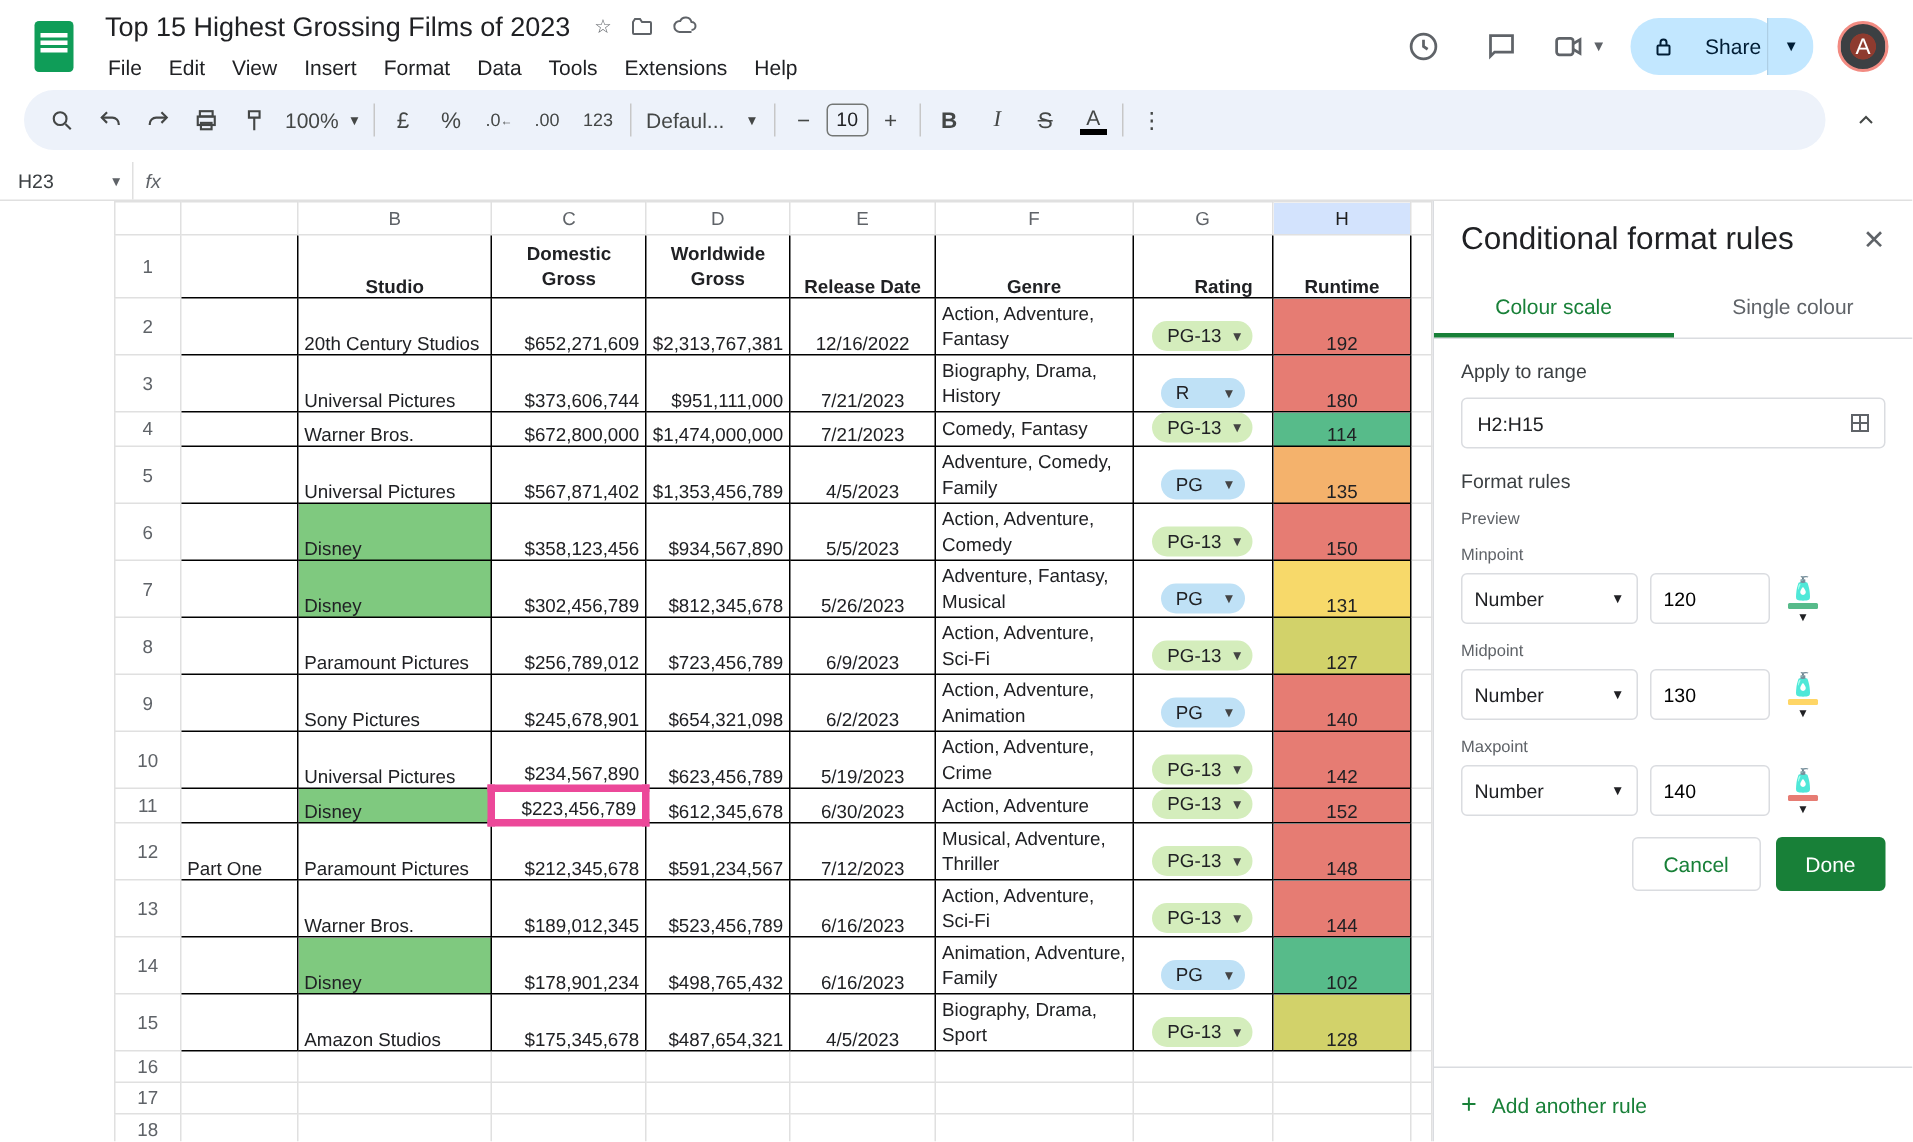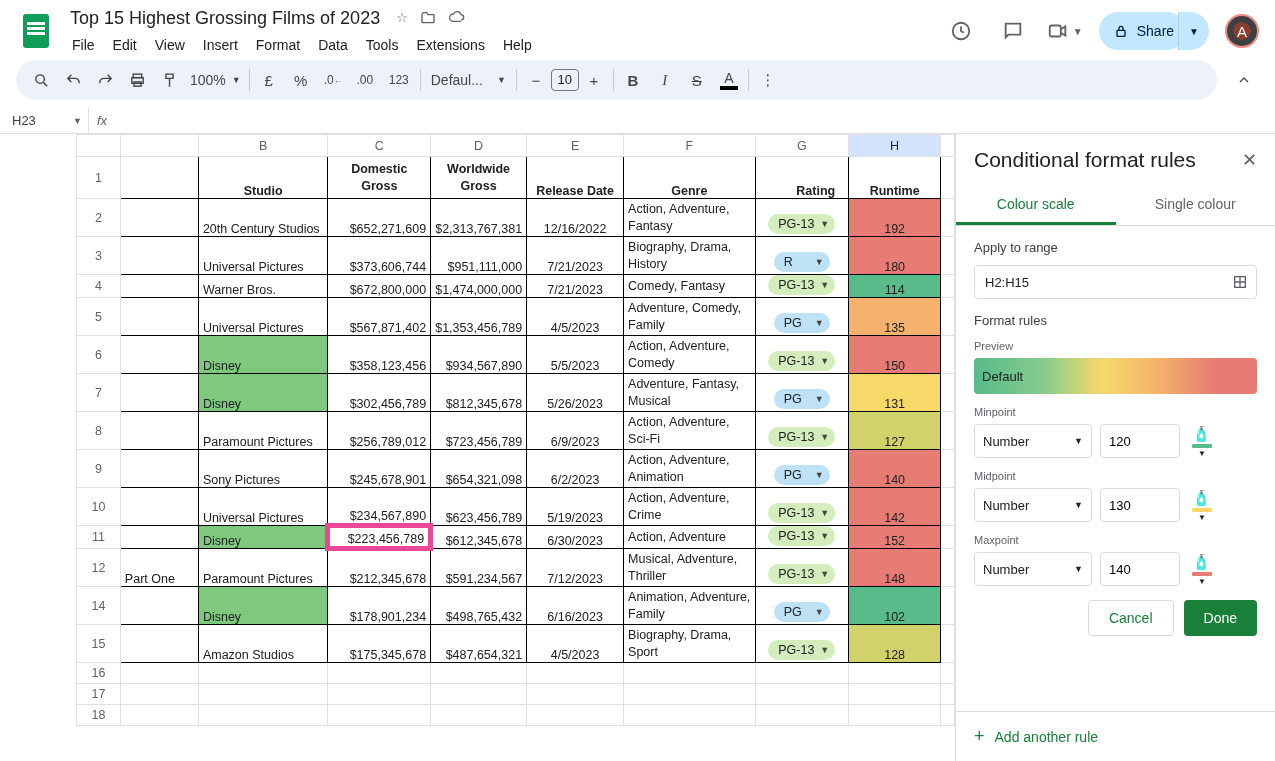--- a/index.html
+++ b/index.html
@@ -10,21 +10,21 @@
 .logo-ico { width: 26px; height: 34px; background: #0f9d58; border-radius: 3px; position: relative; }
 .logo-ico::before { content: ""; position: absolute; top: 8px; left: 4px; right: 4px; height: 3px; background: #fff; box-shadow: 0 5px 0 #fff, 0 10px 0 #fff; }
 .title-area { flex: 0 0 auto; }
 .title-row { display: flex; align-items: center; gap: 10px; }
 .doc-title { font-size: 18px; color: #202124; padding: 2px 6px; }
 .title-icons { display: flex; gap: 12px; color: #5f6368; }
 .menubar { display: flex; gap: 2px; margin-top: 2px; }
 .menu-item { padding: 4px 8px; font-size: 14px; color: #202124; cursor: pointer; border-radius: 4px; }
 .top-right { margin-left: auto; display: flex; align-items: center; gap: 16px; }
 .icon-btn { width: 36px; height: 36px; display: flex; align-items: center; justify-content: center; color: #5f6368; border-radius: 50%; cursor: pointer; }
-.share-btn { background: #c2e7ff; color: #001d35; padding: 0 12px 0 14px; height: 38px; border-radius: 40px; display: flex; align-items: center; gap: 8px; font-size: 14px; font-weight: 500; cursor: pointer; }
+.share-btn { background: #c2e7ff; color: #001d35; padding: 0 12px 0 14px; height: 38px; border-radius: 40px; display: flex; align-items: center; gap: 20px; font-size: 14px; font-weight: 500; cursor: pointer; }
 .share-drop { border-left: 1px solid rgba(0,0,0,0.1); padding: 0 10px; height: 38px; border-radius: 0 40px 40px 0; background:#c2e7ff; display:flex; align-items:center; margin-left:-8px;}
 .avatar { width: 34px; height: 34px; border-radius: 50%; background: radial-gradient(circle, #8e3b2f 40%, #3c4043 42%); border: 2px solid #f28b82; display:flex; align-items:center; justify-content:center; color:#fff; font-size:15px; font-weight:500;}
 
 .toolbar-wrap { padding: 4px 16px 8px 16px; display:flex; align-items:center; }
 .toolbar { background: #edf2fa; border-radius: 40px; height: 40px; display: flex; align-items: center; padding: 0 10px; gap: 2px; flex: 1; }
 .tb-ico { width: 30px; height: 30px; display: flex; align-items: center; justify-content: center; color: #444746; border-radius: 4px; cursor: pointer; font-size: 15px; }
 .tb-sep { width: 1px; height: 22px; background: #c7c7c7; margin: 0 2px; }
 .zoom { font-size: 14px; color: #444746; padding: 0 4px; display:flex; align-items:center; gap:6px;}
 .font-sel { font-size: 14px; color: #444746; padding: 0 6px; display:flex; align-items:center; gap:14px; min-width:70px;}
 .fs-stepper { display: flex; align-items: center; gap: 0px; }
@@ -438,20 +438,35 @@
             <td class="center" style="border:1px solid #000;vertical-align:bottom;">7/12/2023</td>
             <td class="wrap-cell" style="border:1px solid #000;">Musical, Adventure, Thriller</td>
             <td class="center" style="border:1px solid #000;vertical-align:bottom;padding-bottom:2px;"><span class="pill pill-pg13">
                 <span>PG-13</span>
                 <span class="caret">▼</span>
               </span></td>
             <td class="center" style="border:1px solid #000;background:#e67c73;vertical-align:bottom;">148</td>
             <td></td>
           </tr>
           <tr style="height:38px;">
+            <td class="rowhdr">13</td>
+            <td style="border:1px solid #000;vertical-align:bottom;"></td>
+            <td class="" style="border:1px solid #000;vertical-align:bottom;">Warner Bros.</td>
+            <td class="right" style="border:1px solid #000;vertical-align:bottom;">$189,012,345</td>
+            <td class="right" style="border:1px solid #000;vertical-align:bottom;">$523,456,789</td>
+            <td class="center" style="border:1px solid #000;vertical-align:bottom;">6/16/2023</td>
+            <td class="wrap-cell" style="border:1px solid #000;">Action, Adventure, Sci-Fi</td>
+            <td class="center" style="border:1px solid #000;vertical-align:bottom;padding-bottom:2px;"><span class="pill pill-pg13">
+                <span>PG-13</span>
+                <span class="caret">▼</span>
+              </span></td>
+            <td class="center" style="border:1px solid #000;background:#e67c73;vertical-align:bottom;">144</td>
+            <td></td>
+          </tr>
+          <tr style="height:38px;">
             <td class="rowhdr">14</td>
             <td style="border:1px solid #000;vertical-align:bottom;"></td>
             <td class="disney" style="border:1px solid #000;vertical-align:bottom;">Disney</td>
             <td class="right" style="border:1px solid #000;vertical-align:bottom;">$178,901,234</td>
             <td class="right" style="border:1px solid #000;vertical-align:bottom;">$498,765,432</td>
             <td class="center" style="border:1px solid #000;vertical-align:bottom;">6/16/2023</td>
             <td class="wrap-cell" style="border:1px solid #000;">Animation, Adventure, Family</td>
             <td class="center" style="border:1px solid #000;vertical-align:bottom;padding-bottom:2px;"><span class="pill pill-pg">
                 <span>PG</span>
                 <span class="caret">▼</span>
@@ -529,23 +544,20 @@
         <span>H2:H15</span>
         <span>
             <svg width="16" height="16" viewBox="0 0 24 24" fill="none" stroke="#5f6368" stroke-width="2">
               <rect x="4" y="4" width="16" height="16"></rect>
               <path d="M4 12h16M12 4v16"></path>
             </svg>
           </span>
       </div>
       <div class="sp-label">Format rules</div>
       <div class="sp-sublabel">Preview</div>
-      <div class="preview-bar">
-          <span>Default</span>
-        </div>
 
       <div class="sp-sublabel">Minpoint</div>
       <div class="point-row">
         <div class="sel narrow">
             <span>Number</span>
             <span style="font-size:9px;">▼</span>
           </div>
         <input class="numinp" value="120" style="">
         <div class="color-swatch">
             <span class="paint-ico">🧴</span>

